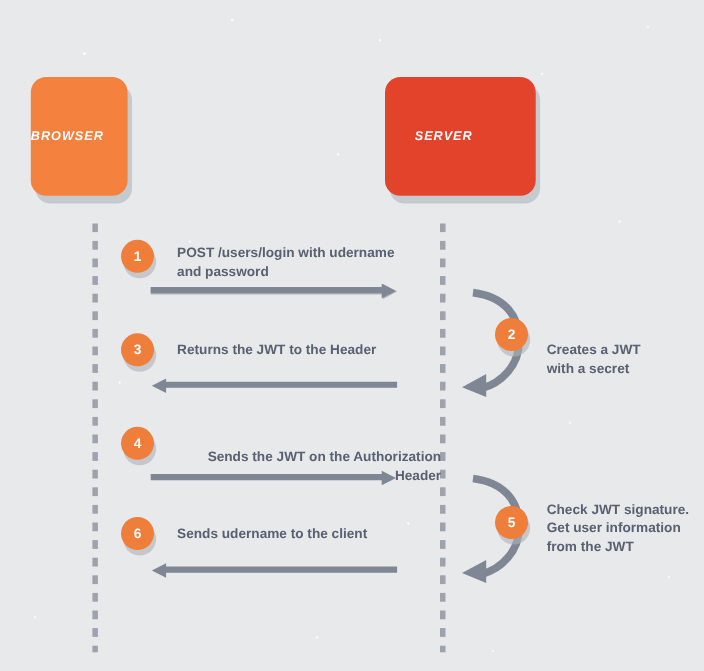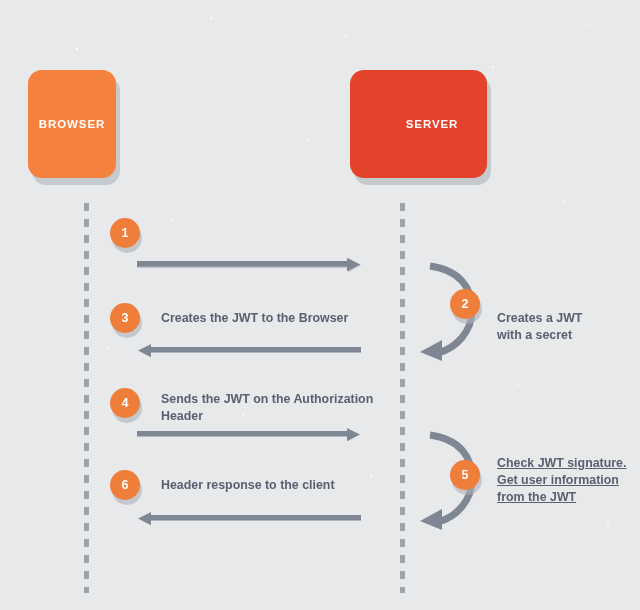--- a/index.html
+++ b/index.html
@@ -39,22 +39,23 @@
       radial-gradient(circle at 70% 97%, rgba(255,255,255,0.55) 0 1px, transparent 1.3px),
       #e7e9eb;
   }
 
   
   .actor-box {
     position: absolute;
     border-radius: 14px;
     display: flex;
     align-items: center;
-    justify-content: center;
+    justify-content: flex-start;
     box-shadow: 4px 7px 0 0 rgba(170,176,182,0.55);
+    font-style: italic;
   }
   .actor-label {
     color: #ffffff;
     font-weight: bold;
     font-size: 11.5px;
     letter-spacing: 0.9px;
   }
   #actor-browser {
     left: 28px;  top: 70px;
     width: 88px; height: 108px;
@@ -125,66 +126,68 @@
   </div>
 
   <div class="actor-box" id="actor-server">
     <span class="actor-label">SERVER</span>
   </div>
 
   <div class="lifeline" id="lifeline-browser"></div>
   <div class="lifeline" id="lifeline-server"></div>
 
   <div class="step-circle" style="left:110px; top:218px;">1</div>
+  <div class="step-text" style="left:161px; top:222px; width:230px;">POST /users/login with udername
+and password</div>
   <div class="h-arrow" style="left:137px; top:258px; width:224px;">
     <svg width="224" height="14" viewBox="0 0 224 14">
       <path d="M0 4.2 H211 V0 L224 7 L211 14 V9.8 H0 Z" fill="#80879488"></path>
       <path d="M0 3 H210 V0 L223 6.6 L210 13.2 V8.6 H0 Z" fill="#808794"></path>
     </svg>
   </div>
 
   <div class="loop-arrow" style="left:416px; top:262px;">
     <svg width="80" height="100" viewBox="0 0 80 100">
       <path d="M14 4 C 44 8, 56 26, 56 48 C 56 70, 40 86, 22 91" fill="none" stroke="#808794" stroke-width="7" stroke-linecap="butt"></path>
       <path d="M26 78 L26 99 L4 90 Z" fill="#808794"></path>
     </svg>
   </div>
   <div class="step-circle" style="left:450px; top:289px;">2</div>
   <div class="step-text" style="left:497px; top:292px; width:130px;margin-top:18px;">Creates a JWT
 with a secret</div>
 
   <div class="step-circle" style="left:110px; top:303px;">3</div>
-  <div class="step-text" style="left:161px; top:310px; width:240px;">Creates the JWT to the Browser</div>
+  <div class="step-text" style="left:161px; top:310px; width:240px;">Returns the JWT to the Header</div>
   <div class="h-arrow" style="left:137px; top:344px; width:224px;">
     <svg width="224" height="14" viewBox="0 0 224 14">
       <path d="M224 3 H14 V0 L1 6.6 L14 13.2 V8.6 H224 Z" fill="#808794"></path>
     </svg>
   </div>
 
   <div class="step-circle" style="left:110px; top:388px;">4</div>
-  <div class="step-text" style="left:161px; top:391px; width:240px;">Sends the JWT on the Authorization
+  <div class="step-text" style="left:161px; top:407px; width:240px;text-align:right;">Sends the JWT on the Authorization
 Header</div>
   <div class="h-arrow" style="left:137px; top:428px; width:224px;">
     <svg width="224" height="14" viewBox="0 0 224 14">
       <path d="M0 3 H210 V0 L223 6.6 L210 13.2 V8.6 H0 Z" fill="#808794"></path>
     </svg>
   </div>
 
   <div class="loop-arrow" style="left:416px; top:431px;">
     <svg width="80" height="100" viewBox="0 0 80 100">
       <path d="M14 4 C 44 8, 56 26, 56 48 C 56 70, 40 86, 22 91" fill="none" stroke="#808794" stroke-width="7" stroke-linecap="butt"></path>
       <path d="M26 78 L26 99 L4 90 Z" fill="#808794"></path>
     </svg>
   </div>
   <div class="step-circle" style="left:450px; top:460px;">5</div>
-  <div class="step-text" style="left:497px; top:455px; width:140px;text-decoration:underline;">Check JWT signature.
+  <div class="step-text" style="left:497px; top:455px; width:140px;">Check JWT signature.
 Get user information
 from the JWT</div>
 
   <div class="step-circle" style="left:110px; top:470px;">6</div>
-  <div class="step-text" style="left:161px; top:477px; width:240px;">Header response to the client</div>
+  <div class="step-text" style="left:161px; top:477px; width:240px;">Sends udername to the client</div>
   <div class="h-arrow" style="left:137px; top:512px; width:224px;">
     <svg width="224" height="14" viewBox="0 0 224 14">
       <path d="M224 3 H14 V0 L1 6.6 L14 13.2 V8.6 H224 Z" fill="#808794"></path>
     </svg>
   </div>
 
 </div>
 
 </body></html>

